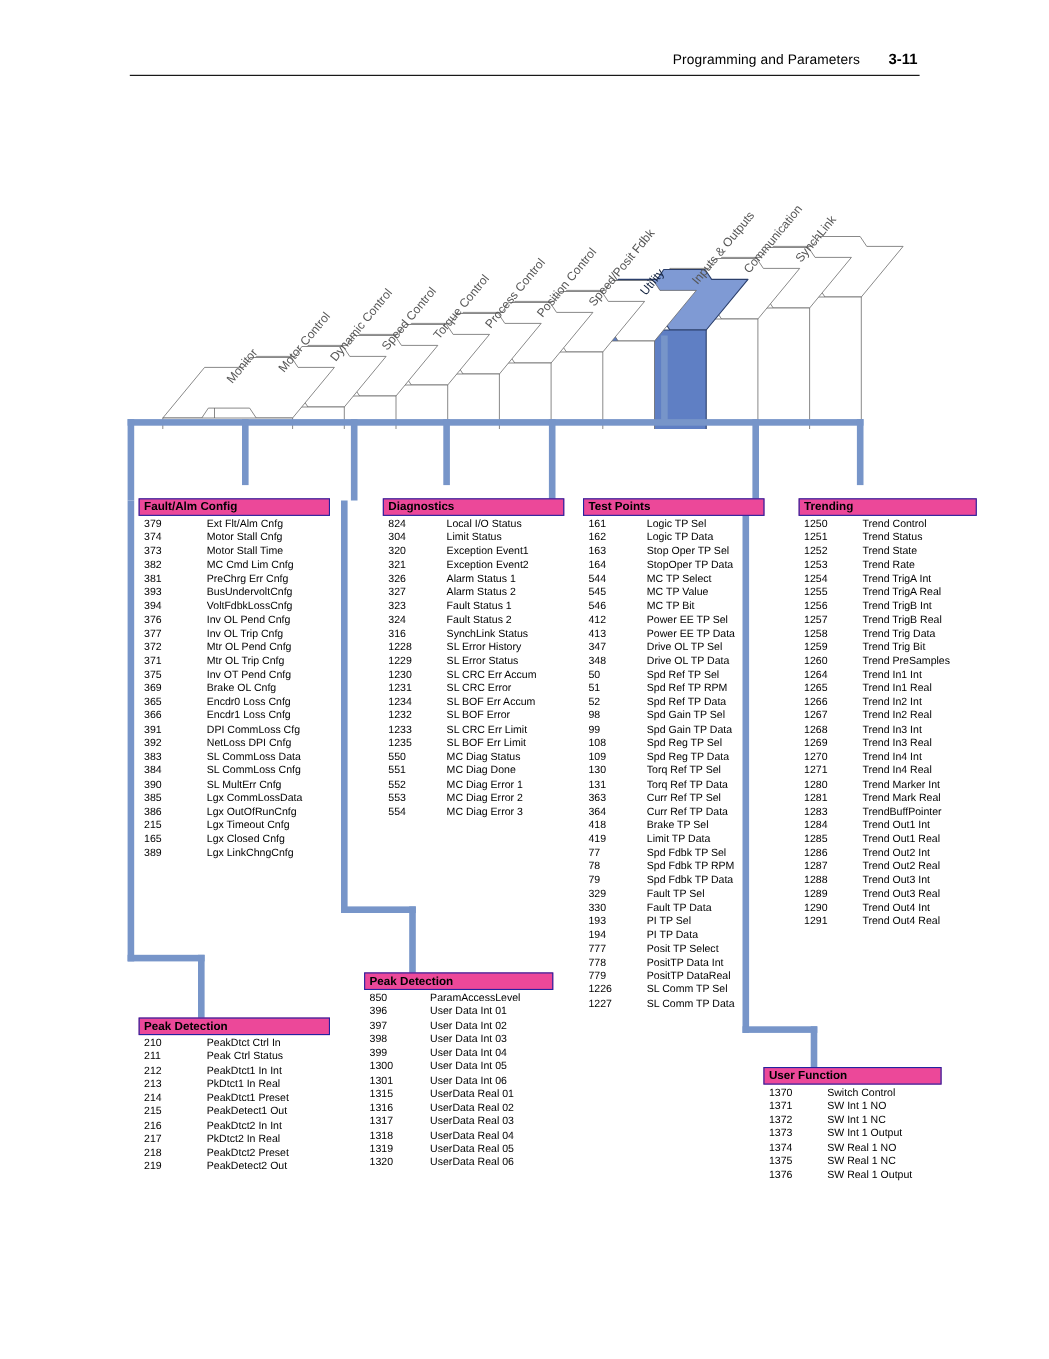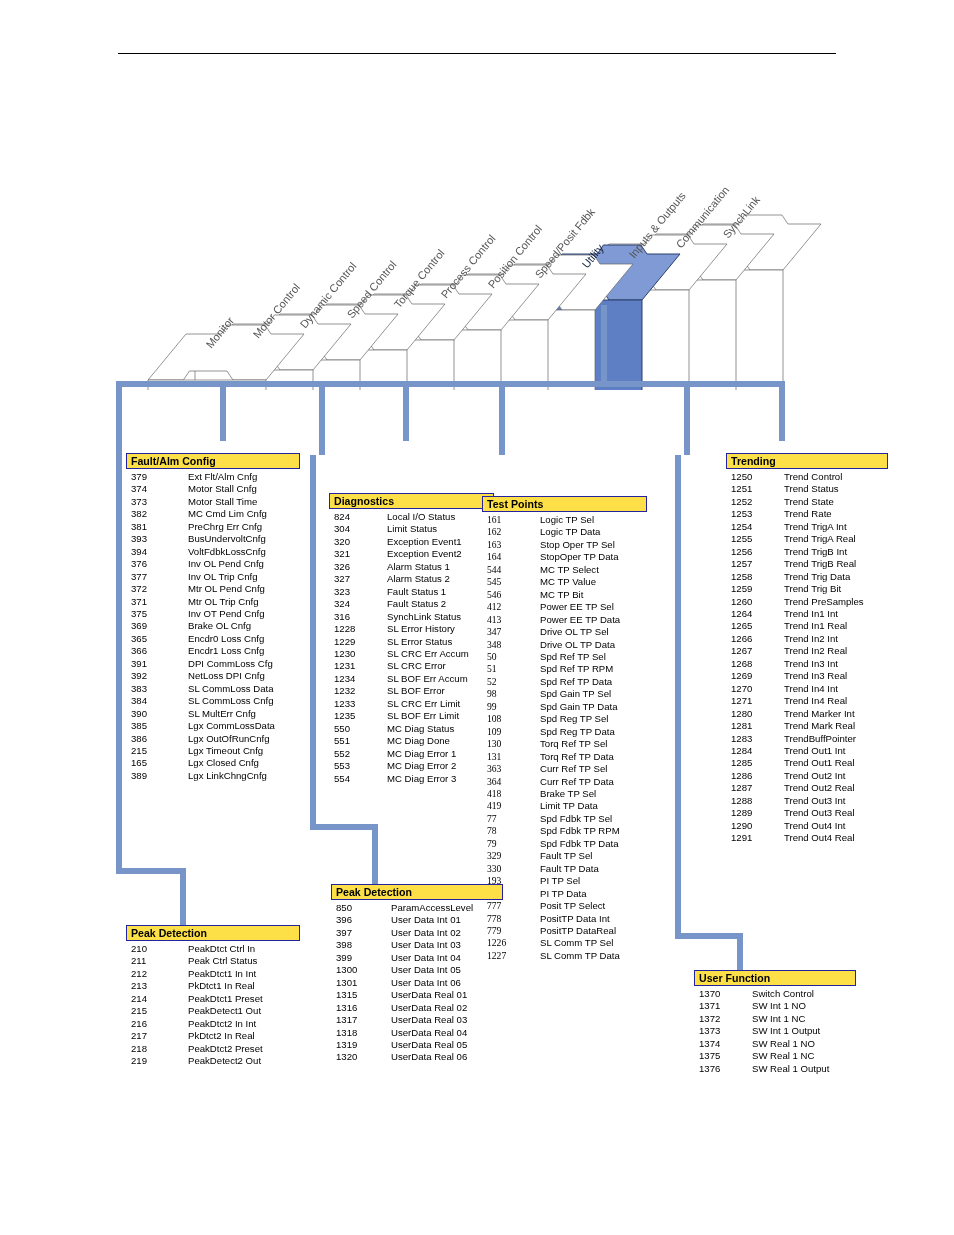--- a/index.html
+++ b/index.html
@@ -70,21 +70,21 @@
   }
   .conn-v { width: 5px; }
   .conn-h { height: 5px; }
 
   
   .group {
     position: absolute;
   }
   .group-header {
     border: 1.3px solid #2323a0;
-    background: #fde047;
+    background: #ec4899;
     font-size: 10.6px;
     font-weight: bold;
     line-height: 13px;
     padding: 1px 0 1px 4px;
     box-sizing: border-box;
     height: 16px;
     white-space: nowrap;
   }
   .group-rows {
     margin-top: 2px;
@@ -100,37 +100,41 @@
     padding-left: 5px;
     box-sizing: border-box;
     flex: 0 0 62px;
   }
   .pname {
     flex: 1 1 auto;
   }
 
   
   #group-fault-alm-config { left: 126px; top: 453px; width: 174px; }
-  #group-diagnostics      { left: 329px; top: 453px; width: 165px; margin-top: 40px; }
-  #group-test-points      { left: 482px; top: 453px; width: 165px; margin-top: 43px; }
+  #group-diagnostics      { left: 348px; top: 453px; width: 165px; }
+  #group-test-points      { left: 530px; top: 453px; width: 165px; }
   #group-trending         { left: 726px; top: 453px; width: 162px; }
   #group-peak-detection-1 { left: 126px; top: 925px; width: 174px; }
   #group-peak-detection-2 { left: 331px; top: 884px; width: 172px; }
   #group-user-function    { left: 694px; top: 970px; width: 162px; }
 
   #group-peak-detection-2 .pnum { width: 60px; flex: 0 0 60px; }
-  #group-test-points .pnum { width: 58px; flex: 0 0 58px; font-family: Liberation Serif, serif; }
+  #group-test-points .pnum { width: 58px; flex: 0 0 58px; }
   #group-trending .pnum { width: 58px; flex: 0 0 58px; }
   #group-user-function .pnum { width: 58px; flex: 0 0 58px; }
   #group-diagnostics .pnum { width: 58px; flex: 0 0 58px; }
 </style>
 </head>
 <body>
 
 <div id="page-header">
+  <div class="hdr-row">
+    <span class="hdr-title">Programming and Parameters</span>
+    <span class="hdr-page">3-11</span>
+  </div>
   <div class="hdr-rule"></div>
 </div>
 
 <div id="folder-stack">
   <svg width="954" height="260" viewBox="0 0 954 260" xmlns="http://www.w3.org/2000/svg">
     <defs>
       
     </defs>
     <g id="folders-group">
         <path d="M665,140 L700.4,140 L706.4,131 L743.96,131 L749.96,140 L783,140 L821,94 L787.96,94 L781.96,85 L744.4,85 L738.4,94 L703,94 Z" fill="#ffffff" stroke="#666666" stroke-width="0.7" stroke-linejoin="round"></path>

